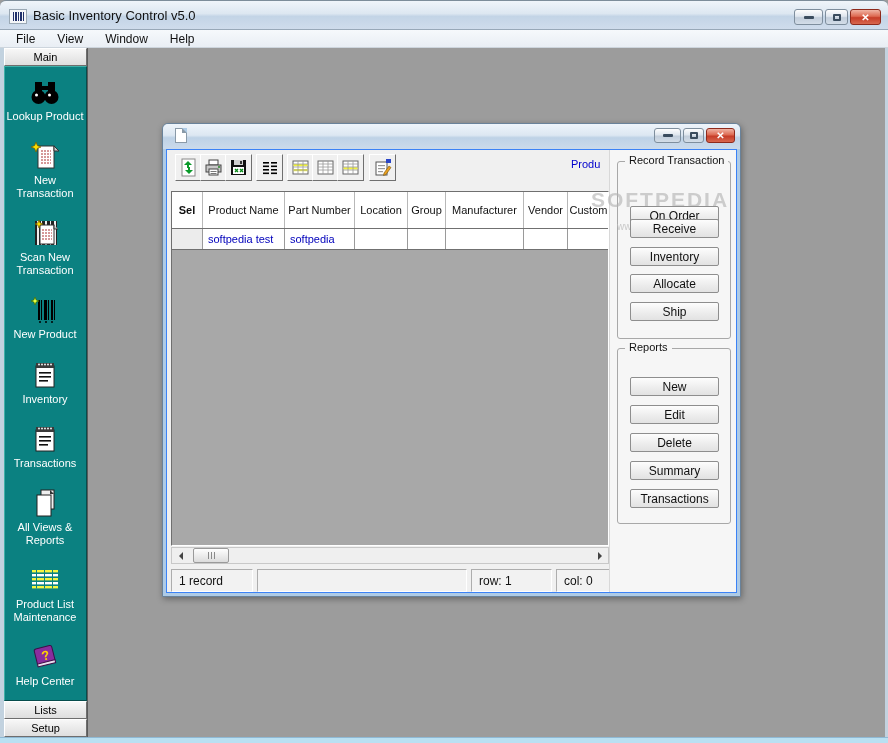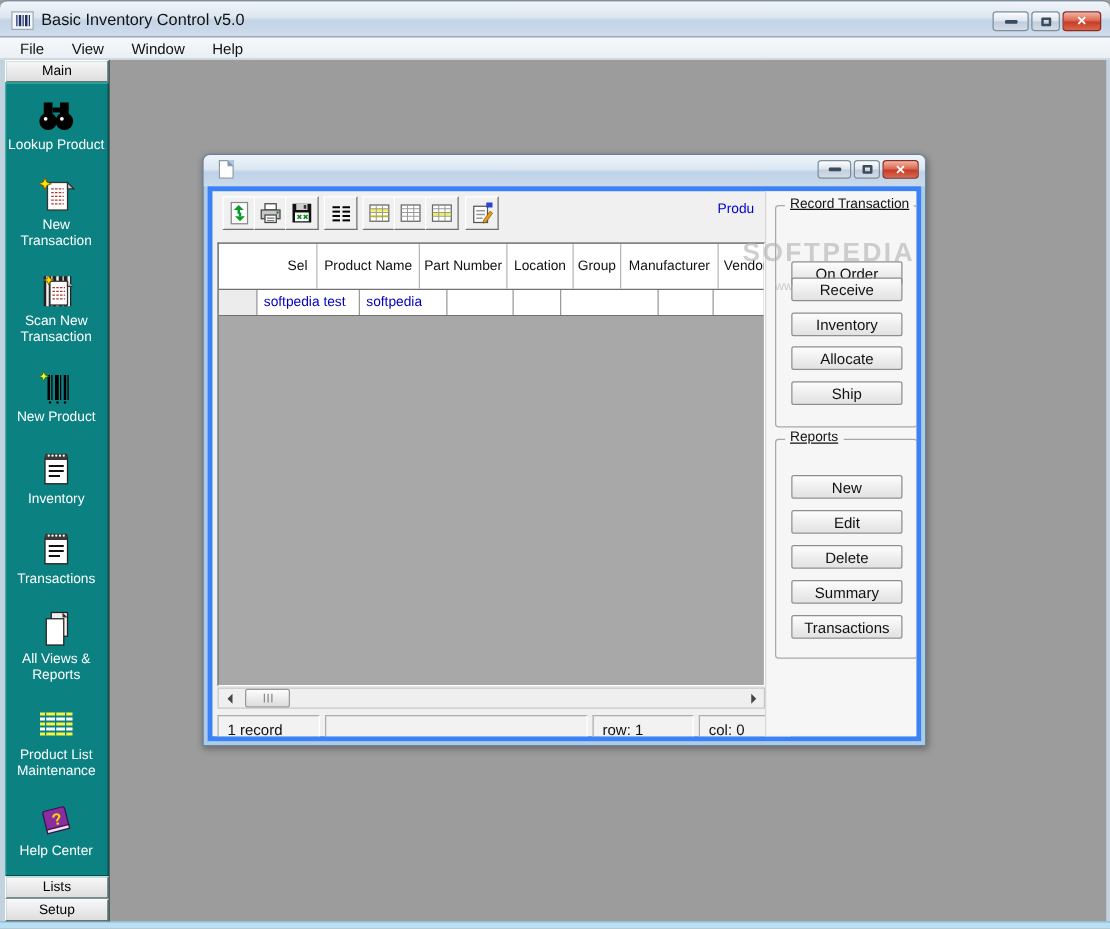--- a/index.html
+++ b/index.html
@@ -56,36 +56,36 @@
   .child-title-icon { position:absolute; left:12px; top:4px; width:12px; height:15px; background:#fff;
     border:1px solid #8a9aa8; }
   .child-title-icon:before { content:""; position:absolute; right:-1px; top:-1px; border-style:solid;
     border-width:0 5px 5px 0; border-color:transparent #aecbe6 #8a9aa8 transparent; }
   .child-title-text { position:absolute; left:31px; top:0; line-height:25px; font-size:13px; color:#111; }
   .child-controls { position:absolute; right:5px; top:4px; display:flex; gap:2px; }
   .child-controls .wbtn { height:15px; }
   .child-controls .wbtn.min { width:27px; } .child-controls .wbtn.max { width:21px; } .child-controls .wbtn.close { width:29px; }
 
   .child-client { position:absolute; left:3px; top:25px; right:3px; bottom:3px; background:#f0f0f0;
-    border:4px solid #3b82f6; overflow:hidden;padding-left:37px; }
+    border:1px solid #3b82f6; overflow:hidden;padding-left:37px; }
 
   
   .tbtn { position:absolute; top:4px; width:27px; height:27px; background:#f0f0f0;
     border:1px solid; border-color:#ffffff #6f6f6f #6f6f6f #ffffff;
     display:flex; align-items:center; justify-content:center; cursor:pointer; }
   .corner-label { position:absolute; top:8px; left:404px; width:36px; overflow:hidden;
     font-size:11px; color:#0000cc; white-space:nowrap; }
 
   
   .grid { position:absolute; left:4px; top:41px; width:438px; height:355px; background:#a8a8a8;
     border:1px solid; border-color:#6f6f6f #ffffff #ffffff #6f6f6f; display:flex; flex-direction:column; overflow:hidden; }
   .grid-header { display:flex; height:37px; background:#fff; border-bottom:1px solid #707070; flex:0 0 37px; }
   .gh-cell { border-right:1px solid #b8b8b8; font-size:11px; color:#111; display:flex;
     align-items:center; justify-content:center; overflow:hidden; white-space:nowrap; flex:0 0 auto; }
-  .gh-cell.sel { font-weight:normal;margin-left:48px; }
+  .gh-cell.sel { font-weight:bold; }
   .grid-row { display:flex; height:21px; background:#fff; border-bottom:1px solid #707070; flex:0 0 21px; cursor:pointer; }
   .gr-cell { border-right:1px solid #9a9a9a; font-size:11px; color:#0000bb; display:flex;
     align-items:center; padding-left:5px; overflow:hidden; white-space:nowrap; flex:0 0 auto; }
   .gr-cell.sel { background:#ececec; }
   .grid-fill { flex:1; background:#a8a8a8; }
 
   
   .hscroll { position:absolute; left:4px; top:397px; width:438px; height:17px; background:#efefef;
     border:1px solid #c8c8c8; }
   .sb-arrow { position:absolute; top:0; width:17px; height:15px; display:flex; align-items:center; justify-content:center; cursor:pointer; }
@@ -100,21 +100,21 @@
   
   .statusbar { position:absolute; left:4px; top:419px; height:23px; }
   .st-panel { position:absolute; top:0; height:23px; background:#f2f2f2;
     border:1px solid; border-color:#adadad #ffffff #ffffff #adadad; font-size:12px; color:#111;
     display:flex; align-items:center; padding-left:7px; }
 
   
   .right-panel { position:absolute; left:442px; top:0; width:129px; height:442px; background:#f6f6f6;
     border-left:1px solid #d8d8d8; }
   .groupbox { position:absolute; left:7px; width:114px; border:1px solid #a8a8a8; border-radius:3px; }
-  .gb-title { position:absolute; top:-8px; left:7px; background:#f6f6f6; padding:0 4px; font-size:11px; color:#111;text-decoration:underline; }
+  .gb-title { position:absolute; top:-8px; left:7px; background:#f6f6f6; padding:0 4px; font-size:11px; color:#111; }
   .pbtn { position:absolute; left:12px; width:89px; height:19px; z-index:6;
     background:linear-gradient(180deg,#fdfdfd,#ececec 60%,#e2e2e2); border:1px solid #8e8e8e; border-radius:2px;
     font-size:12px; color:#111; font-family:"Liberation Sans",sans-serif; cursor:pointer; }
   .watermark { position:absolute; left:412px; top:38px; width:162px; text-align:center; z-index:5;
     pointer-events:none; }
   .wm1 { font-size:21px; font-weight:bold; letter-spacing:2px; color:rgba(178,178,178,.62); }
   .wm2 { font-size:10px; color:rgba(185,185,185,.75); margin-top:9px; }
 </style>
 </head>
 <body>

